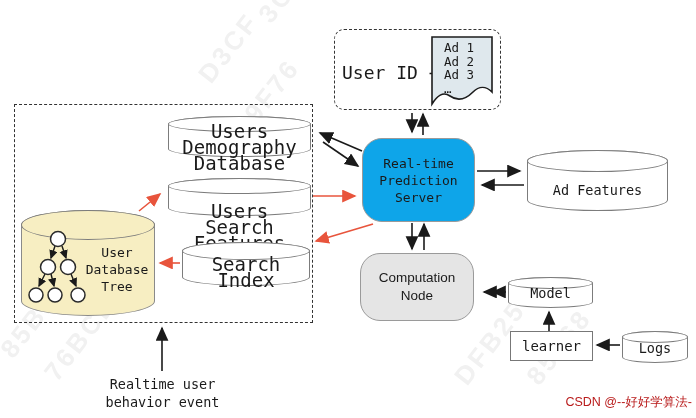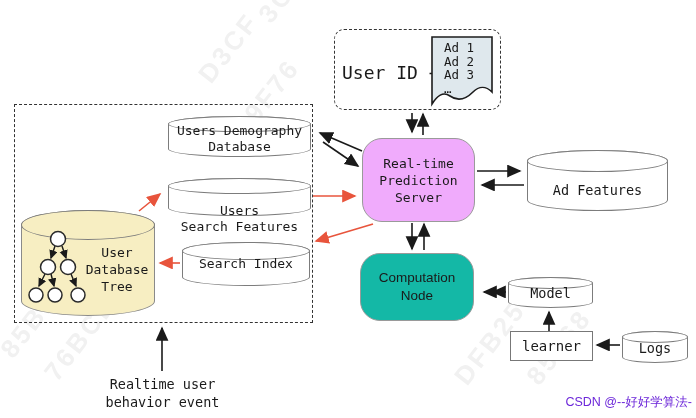--- a/index.html
+++ b/index.html
@@ -8,35 +8,35 @@
   .abs{position:absolute;}
   .mono{font-family:"DejaVu Sans Mono",monospace;}
   .sans{font-family:"Liberation Sans",sans-serif;}
   .frag{position:absolute;font-family:"Liberation Sans",sans-serif;font-weight:bold;
         font-size:26px;letter-spacing:3px;color:#f1f1f1;transform:rotate(-52deg);
         transform-origin:left top;z-index:0;white-space:nowrap;user-select:none;}
   .dashedbox{position:absolute;border:1.6px dashed #333;box-sizing:border-box;z-index:1;background:transparent;}
   .roundnode{position:absolute;box-sizing:border-box;border:1.5px solid #9a9a9a;border-radius:20px;
              display:flex;flex-direction:column;align-items:center;justify-content:center;
              text-align:center;z-index:3;}
-  #server{background:#f0abfc;font-size:13px;line-height:17px;}
-  #computation{background:#14b8a6;font-size:13.5px;line-height:18px;}
+  #server{background:#0ea5e9;font-size:13px;line-height:17px;}
+  #computation{background:#e5e5e5;font-size:13.5px;line-height:18px;}
   .cyl{position:absolute;background:#fff;border:1.4px solid #7c7c7c;box-sizing:border-box;
        border-radius:50% / var(--lidr,8px);text-align:center;z-index:3;}
   .cyl::before{content:"";position:absolute;left:-1.4px;right:-1.4px;top:-1.4px;
        height:calc(var(--lidr,8px) * 2);border:1.4px solid #7c7c7c;border-radius:50%;
        background:inherit;box-sizing:border-box;}
-  .cyl-label{position:relative;z-index:1;font-size:13px;line-height:16px;}
+  .cyl-label{position:relative;z-index:1;font-size:19px;line-height:16px;}
   #tree-cyl{background:#f7eec2;border-color:#8a8a8a;border-width:1.6px;--lidr:15px;}
   #learner-box{position:absolute;box-sizing:border-box;border:1.4px solid #777;background:#fff;
        display:flex;align-items:center;justify-content:center;font-size:14px;z-index:3;}
   #arrow-layer{position:absolute;left:0;top:0;z-index:4;pointer-events:none;}
   #doc-shape{position:absolute;left:0;top:0;}
   #csdn-watermark{position:absolute;left:548px;top:394px;width:144px;text-align:right;
-       font-size:12.5px;color:#6d28d9;z-index:5;}
+       font-size:12.5px;color:#b91c1c;z-index:5;}
   .lbl{white-space:pre;}
 </style>
 </head>
 <body>
 
 <div id="canvas">
 
   <div class="frag" style="left:252px;top:10px;">3CF34B</div>
   <div class="frag" style="left:192px;top:70px;">D3CF</div>
   <div class="frag" style="left:214px;top:140px;">B49F76</div>

